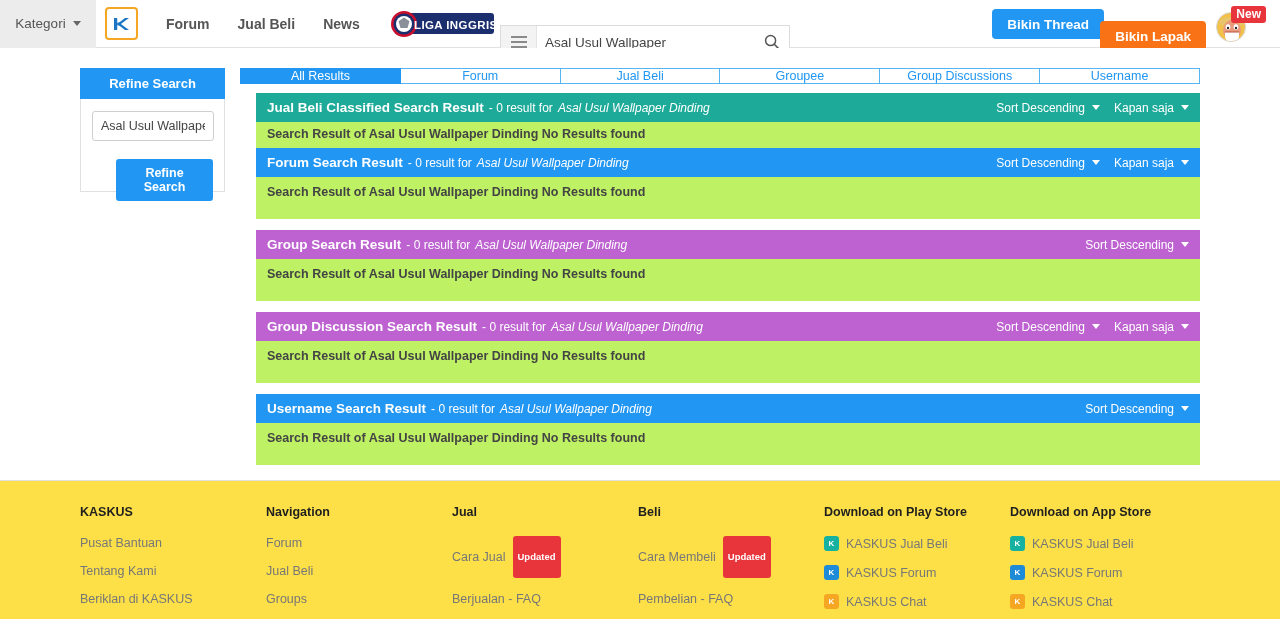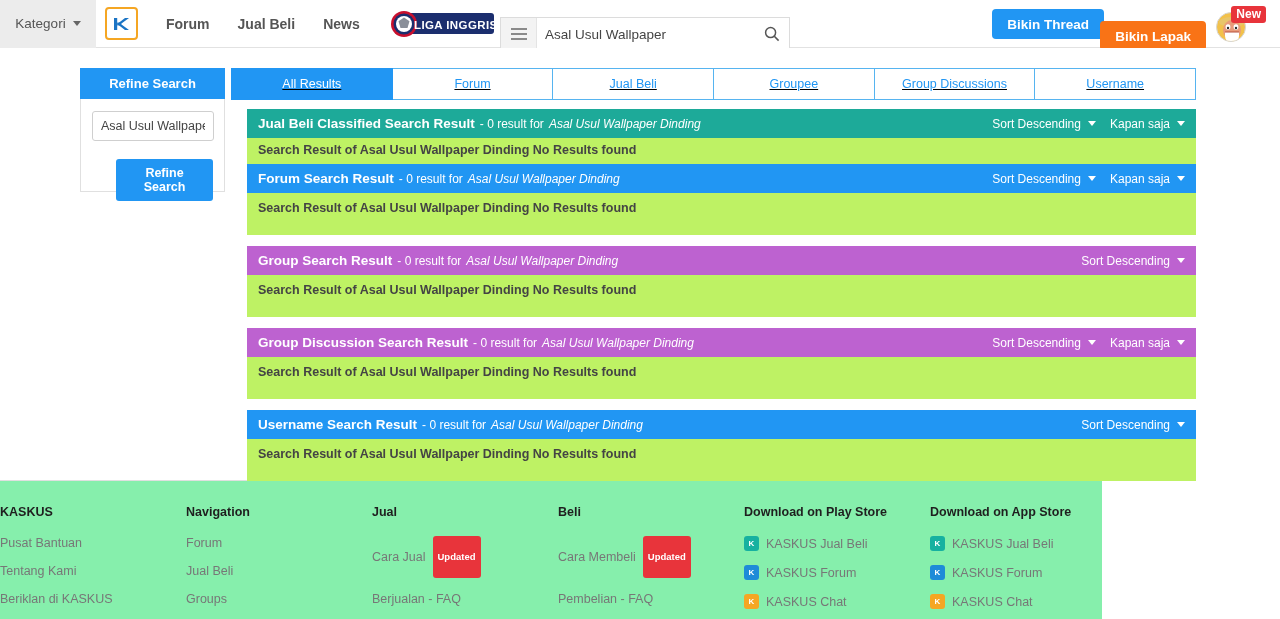--- a/index.html
+++ b/index.html
@@ -52,21 +52,21 @@
   }
   .liga-badge {
     margin-left: 28px;
     height: 30px;
     display: flex; align-items: center;
     cursor: pointer;
   }
 
   
   .searchbar {
-    position: absolute; left: 500px; top: 17px;
+    position: absolute; left: 500px; top: 25px;
     width: 290px; height: 34px;
     border: 1px solid #dcdcdc;
     background: #fff;
     display: flex; align-items: center;
   }
   .burger {
     width: 36px; height: 32px;
     background: #f3f3f3;
     border-right: 1px solid #e4e4e4;
     display: flex; flex-direction: column;
@@ -114,21 +114,21 @@
   }
 
   
   .page {
     background: #fff;
     width: 1280px;
     height: 432px;
     padding-top: 20px;
     position: relative;
   }
-  .container { width: 1120px; margin: 0 auto; display: flex; gap: 6px; }
+  .container { width: 1120px; margin: 0 auto; display: flex; gap: 15px; }
 
   
   .sidebar { width: 145px; }
   .refine-head {
     background: #2196f3; color: #fff;
     height: 31px; display: flex; align-items: center; justify-content: center;
     font-size: 13px; font-weight: 700;
     cursor: pointer;
   }
   .refine-body {
@@ -148,21 +148,21 @@
     margin-top: 18px; margin-left: 24px;
     background: #2196f3; color: #fff;
     border: 0; border-radius: 3px;
     font-size: 12.5px; font-weight: 600;
     padding: 7px 13px; cursor: pointer;
     font-family: "Liberation Sans", sans-serif;
   }
 
   
   .main { width: 965px; }
-  .tabs { display: flex; height: 32px; text-decoration: underline; }
+  .tabs { display: flex; height: 16px; }
   .tab {
     flex: 1;
     border: 1px solid #56b4f0;
     border-left: 0;
     display: flex; align-items: center; justify-content: center;
     font-size: 12.5px; color: #2196f3;
     background: #fff;
     cursor: pointer;
     white-space: nowrap;
   }
@@ -199,22 +199,22 @@
     padding: 8px 11px;
     font-size: 12.5px; color: #444;
     font-weight: 600;
     min-height: 26px;
   }
   .sec-body.tall { min-height: 40px; padding-bottom: 20px; }
   .sec-body.short { font-weight: 700; padding: 5px 11px; }
 
   
   .footer {
-    background: #86efac;
-    width: 1102px;
+    background: #fde047;
+    width: 1280px;
     height: 139px;
     border-top: 1px solid #e0e0e0;
     padding-top: 24px;
   }
   .fcols { width: 1120px; margin: 0 auto; display: flex; }
   .fcol { width: 186px; }
   .fcol.wide { width: 186px; }
   .fcol h4 {
     font-size: 12.5px; color: #1f1f1f; font-weight: 700;
     margin-bottom: 17px;

